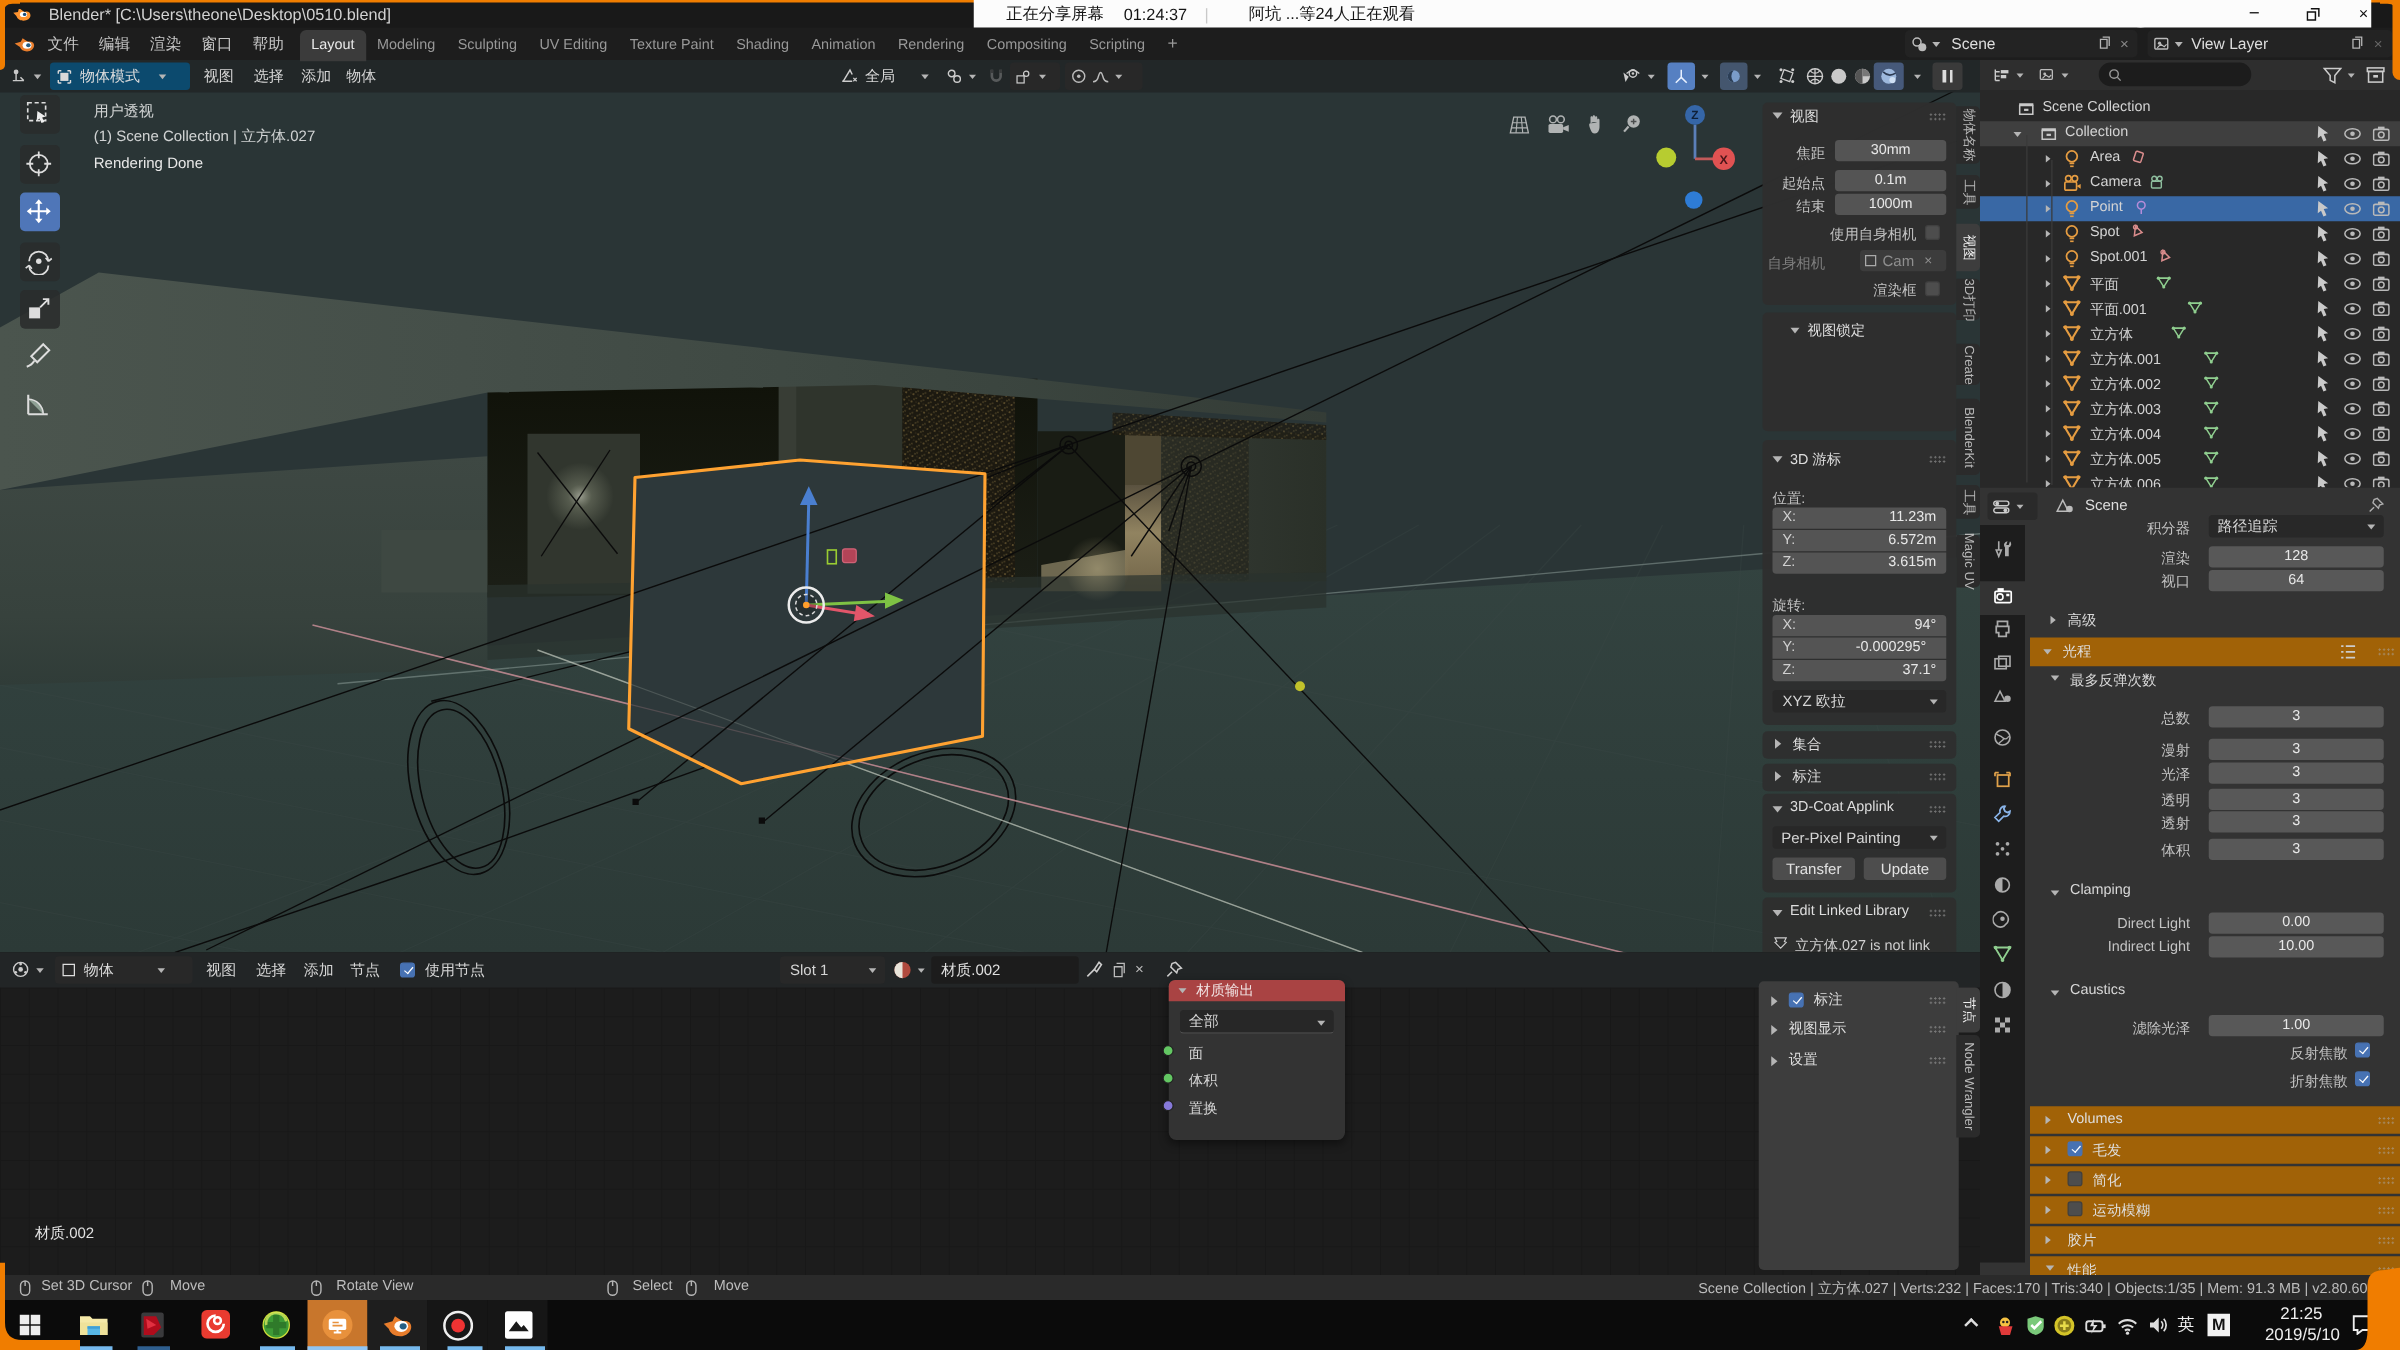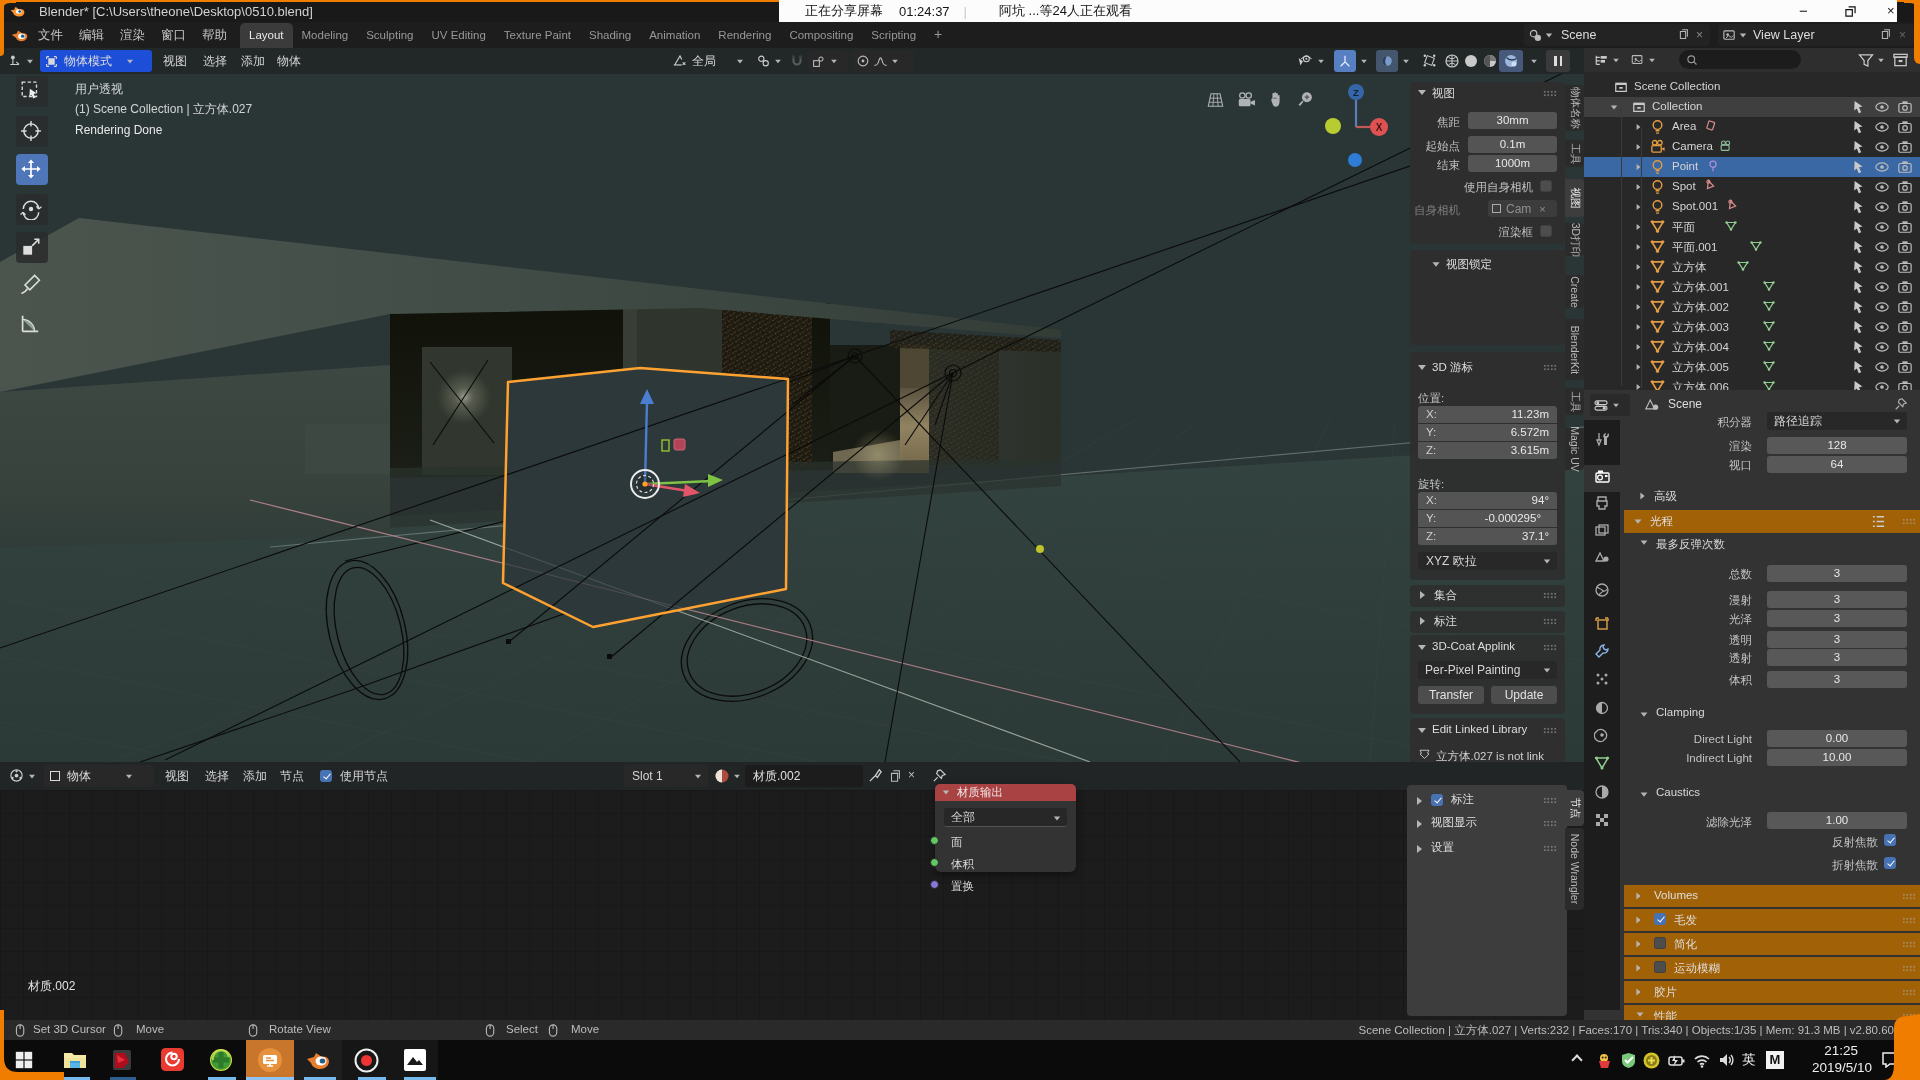--- a/index.html
+++ b/index.html
@@ -201,21 +201,21 @@
 <circle cx="1040" cy="549" r="4" fill="#c2c22b"></circle>
 </svg>
 
 <div id="toolhdr" class="abs">
  <svg width="15" height="14" viewBox="0 0 16 16" style="position:absolute;left:8px;top:6px">
           <circle cx="5" cy="4" r="2.2" fill="#c9c9c9"></circle>
           <path d="M2 12h10M5 6v6" stroke="#c9c9c9" stroke-width="1.3"></path>
           <path d="M9 9l3 3" stroke="#c9c9c9" stroke-width="1.3"></path>
         </svg>
  <span class="tri trid" style="position:absolute;left:26px;top:11px;transform:scale(.75)"></span>
- <div class="abs row" style="left:40px;top:2px;width:112px;height:22px;background:#1d4ed8;border-radius:3px">
+ <div class="abs row" style="left:40px;top:2px;width:112px;height:22px;background:#0c4a6e;border-radius:3px">
   <svg width="13" height="13" viewBox="0 0 16 16" style="margin-left:5px">
             <rect x="4" y="4" width="8" height="8" fill="#d8d8d8"></rect>
             <path d="M2 2h3M11 2h3M2 14h3M11 14h3M2 2v3M2 11v3M14 2v3M14 11v3" stroke="#d8d8d8" stroke-width="1.4"></path>
           </svg>
   <span style="margin-left:6px;color:#dcdcdc">物体模式</span>
   <span class="tri trid" style="margin-left:14px;transform:scale(.75)"></span>
  </div>
  <span class="abs" style="left:163px;top:5px">视图</span>
  <span class="abs" style="left:203px;top:5px">选择</span>
  <span class="abs" style="left:241px;top:5px">添加</span>
@@ -519,21 +519,21 @@
         </svg>
  <svg width="14" height="14" viewBox="0 0 16 16" style="position:absolute;left:888px;top:7px">
           <path d="M4 5h7v9H4z M6 2h7v9" fill="none" stroke="#bbb" stroke-width="1.2"></path>
         </svg>
  <span class="abs" style="left:908px;top:6px;color:#bbb;font-size:12px">×</span>
  <svg width="15" height="15" viewBox="0 0 16 16" style="position:absolute;left:932px;top:6px">
           <path d="M9 2l5 5-3 1-1 3-5-5 1-3zM6 10l-4 4" stroke="#ccc" stroke-width="1.3" fill="none"></path>
         </svg>
 </div>
 
-<div class="abs" style="left:935px;top:22px;width:141px;height:88px;background:#333333;border-radius:6px;box-shadow:0 3px 8px rgba(0,0,0,.45)">
+<div class="abs" style="left:935px;top:22px;width:141px;height:128px;background:#333333;border-radius:6px;box-shadow:0 3px 8px rgba(0,0,0,.45)">
  <div class="abs" style="left:0;top:0;width:141px;height:17px;background:#a94343;border-radius:5px 5px 0 0">
   <span class="tri trid" style="position:absolute;left:7px;top:6px;transform:scale(.8)"></span>
   <span style="position:absolute;left:22px;top:1px;color:#f0e2e2;font-size:11.5px">材质输出</span>
  </div>
  <div class="abs" style="left:9px;top:24px;width:123px;height:19px;background:#272727;border-radius:3px;border-bottom:1px solid #555;color:#d5d5d5;line-height:19px"><span style="margin-left:7px">全部</span><span class="tri trid" style="position:absolute;right:6px;top:8px;transform:scale(.8)"></span></div>
  <span class="lbl" style="left:16px;top:51px;color:#d8d8d8">面</span>
  <span class="lbl" style="left:16px;top:73px;color:#d8d8d8">体积</span>
  <span class="lbl" style="left:16px;top:95px;color:#d8d8d8">置换</span>
  <span class="abs" style="left:-5px;top:52px;width:9px;height:9px;border-radius:50%;background:#63c763;border:1px solid #222"></span>
  <span class="abs" style="left:-5px;top:74px;width:9px;height:9px;border-radius:50%;background:#63c763;border:1px solid #222"></span>

